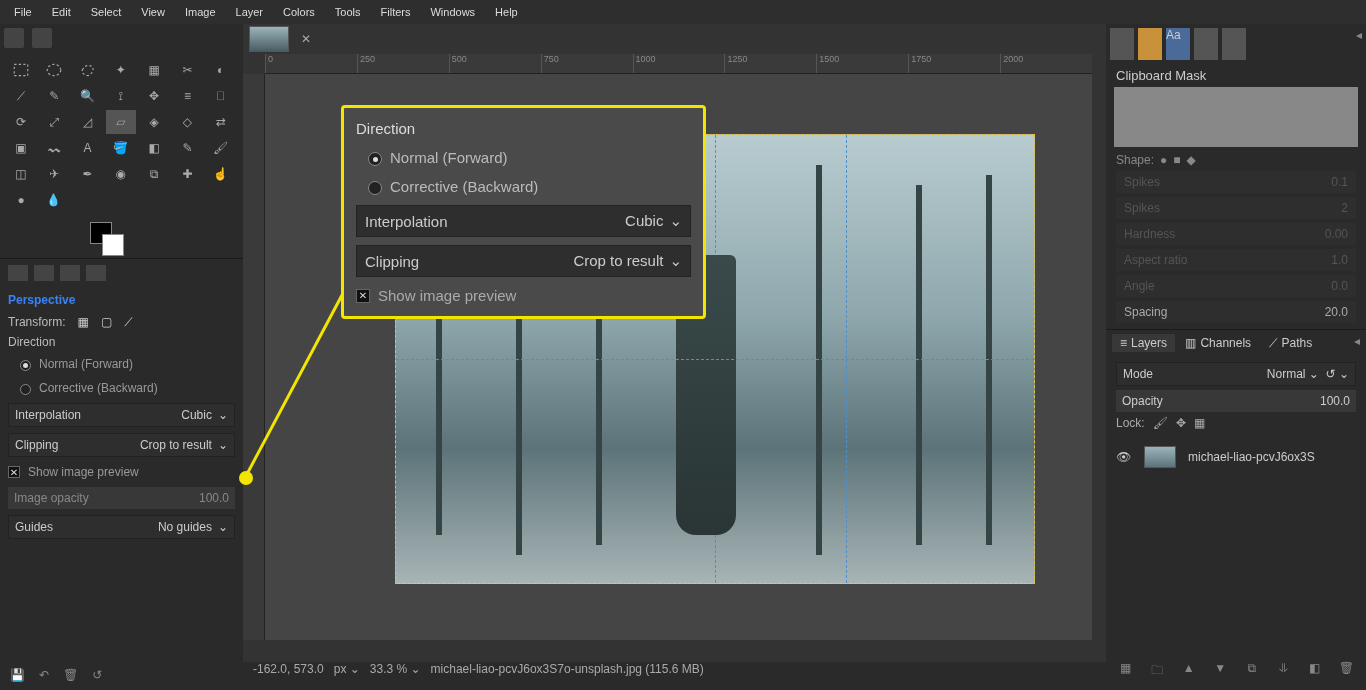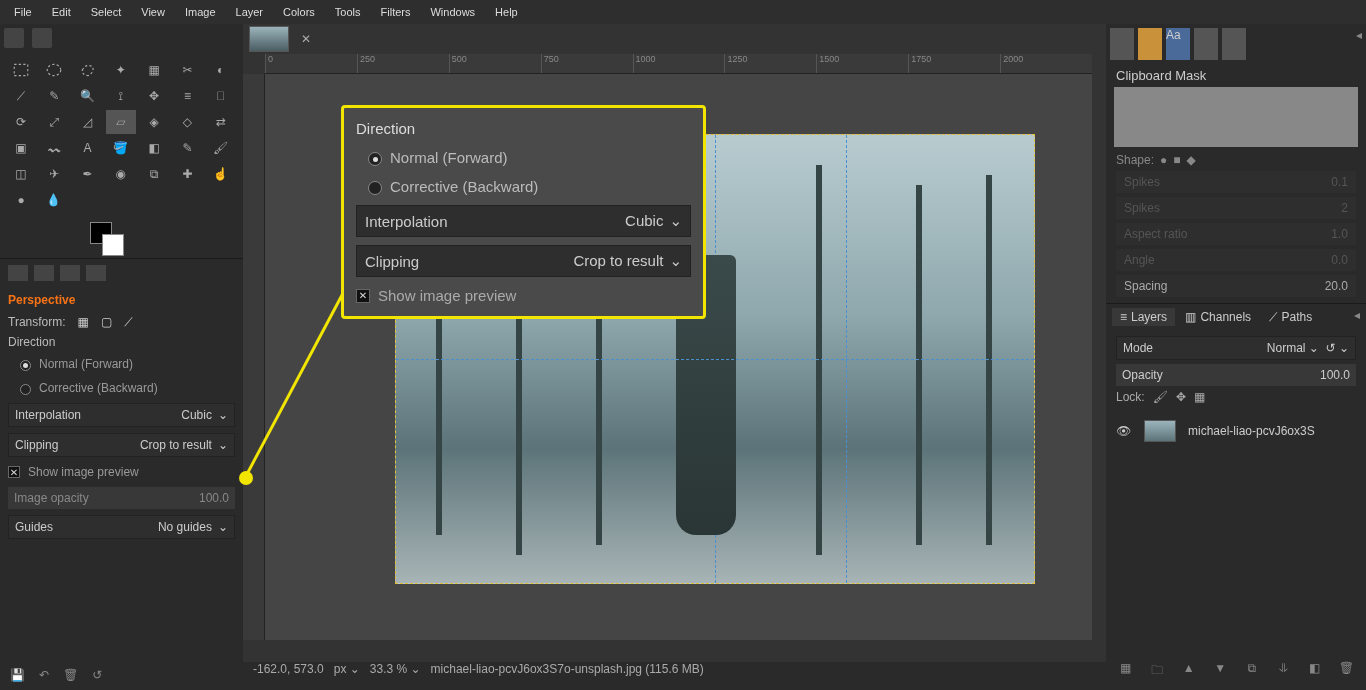--- a/index.html
+++ b/index.html
@@ -28,21 +28,21 @@
 .swatch-bg { width: 22px; height: 22px; background: #fff; border: 1px solid #888; position: absolute; left: 102px; top: 16px; }
 
 
 .hdiv { height: 1px; background: #1a1a1a; }
 
 
 .toolopts { padding: 6px 8px; display: flex; flex-direction: column; gap: 6px; font-size: 12px; }
 .toolopts .tabrow { display: flex; gap: 6px; padding-bottom: 4px; }
 .toolopts .tabrow .t { width: 20px; height: 16px; background: #444; }
 .label { color: #bbb; font-size: 12px; }
-.hdr { font-weight: bold; color: #f97316; padding: 2px 0; }
+.hdr { font-weight: bold; color: #3b82f6; padding: 2px 0; }
 .row { display: flex; align-items: center; justify-content: space-between; background: #2e2e2e; padding: 4px 6px; border: 1px solid #222; }
 .radio { display: flex; align-items: flex-end; gap: 8px; padding: 2px 12px; color: #999; }
 .radio .r { width: 11px; height: 11px; border-radius: 50%; border: 1px solid #888; background: #222; display: inline-flex; align-items: center; justify-content: center; }
 .radio .r.sel::after { content: ""; width: 5px; height: 5px; background: #ddd; border-radius: 50%; display: block; }
 .chev { margin-left: 6px; }
 .check { display: flex; align-items: center; gap: 8px; padding: 2px 0; color: #999; }
 .check .cb { width: 12px; height: 12px; background: #111; border: 1px solid #666; display: flex; align-items: center; justify-content: center; color: #ddd; font-size: 10px; }
 .valrow { display: flex; justify-content: space-between; background: #383838; padding: 4px 6px; color: #888; }
 
 
@@ -288,20 +288,24 @@
       </div>
       <div class="r-faint">
           <span>Spikes</span>
           <span>0.1</span>
         </div>
       <div class="r-faint">
           <span>Spikes</span>
           <span>2</span>
         </div>
       <div class="r-faint">
+          <span>Hardness</span>
+          <span>0.00</span>
+        </div>
+      <div class="r-faint">
           <span>Aspect ratio</span>
           <span>1.0</span>
         </div>
       <div class="r-faint">
           <span>Angle</span>
           <span>0.0</span>
         </div>
       <div class="r-faint" style="color:#aaa">
           <span>Spacing</span>
           <span>20.0</span>

